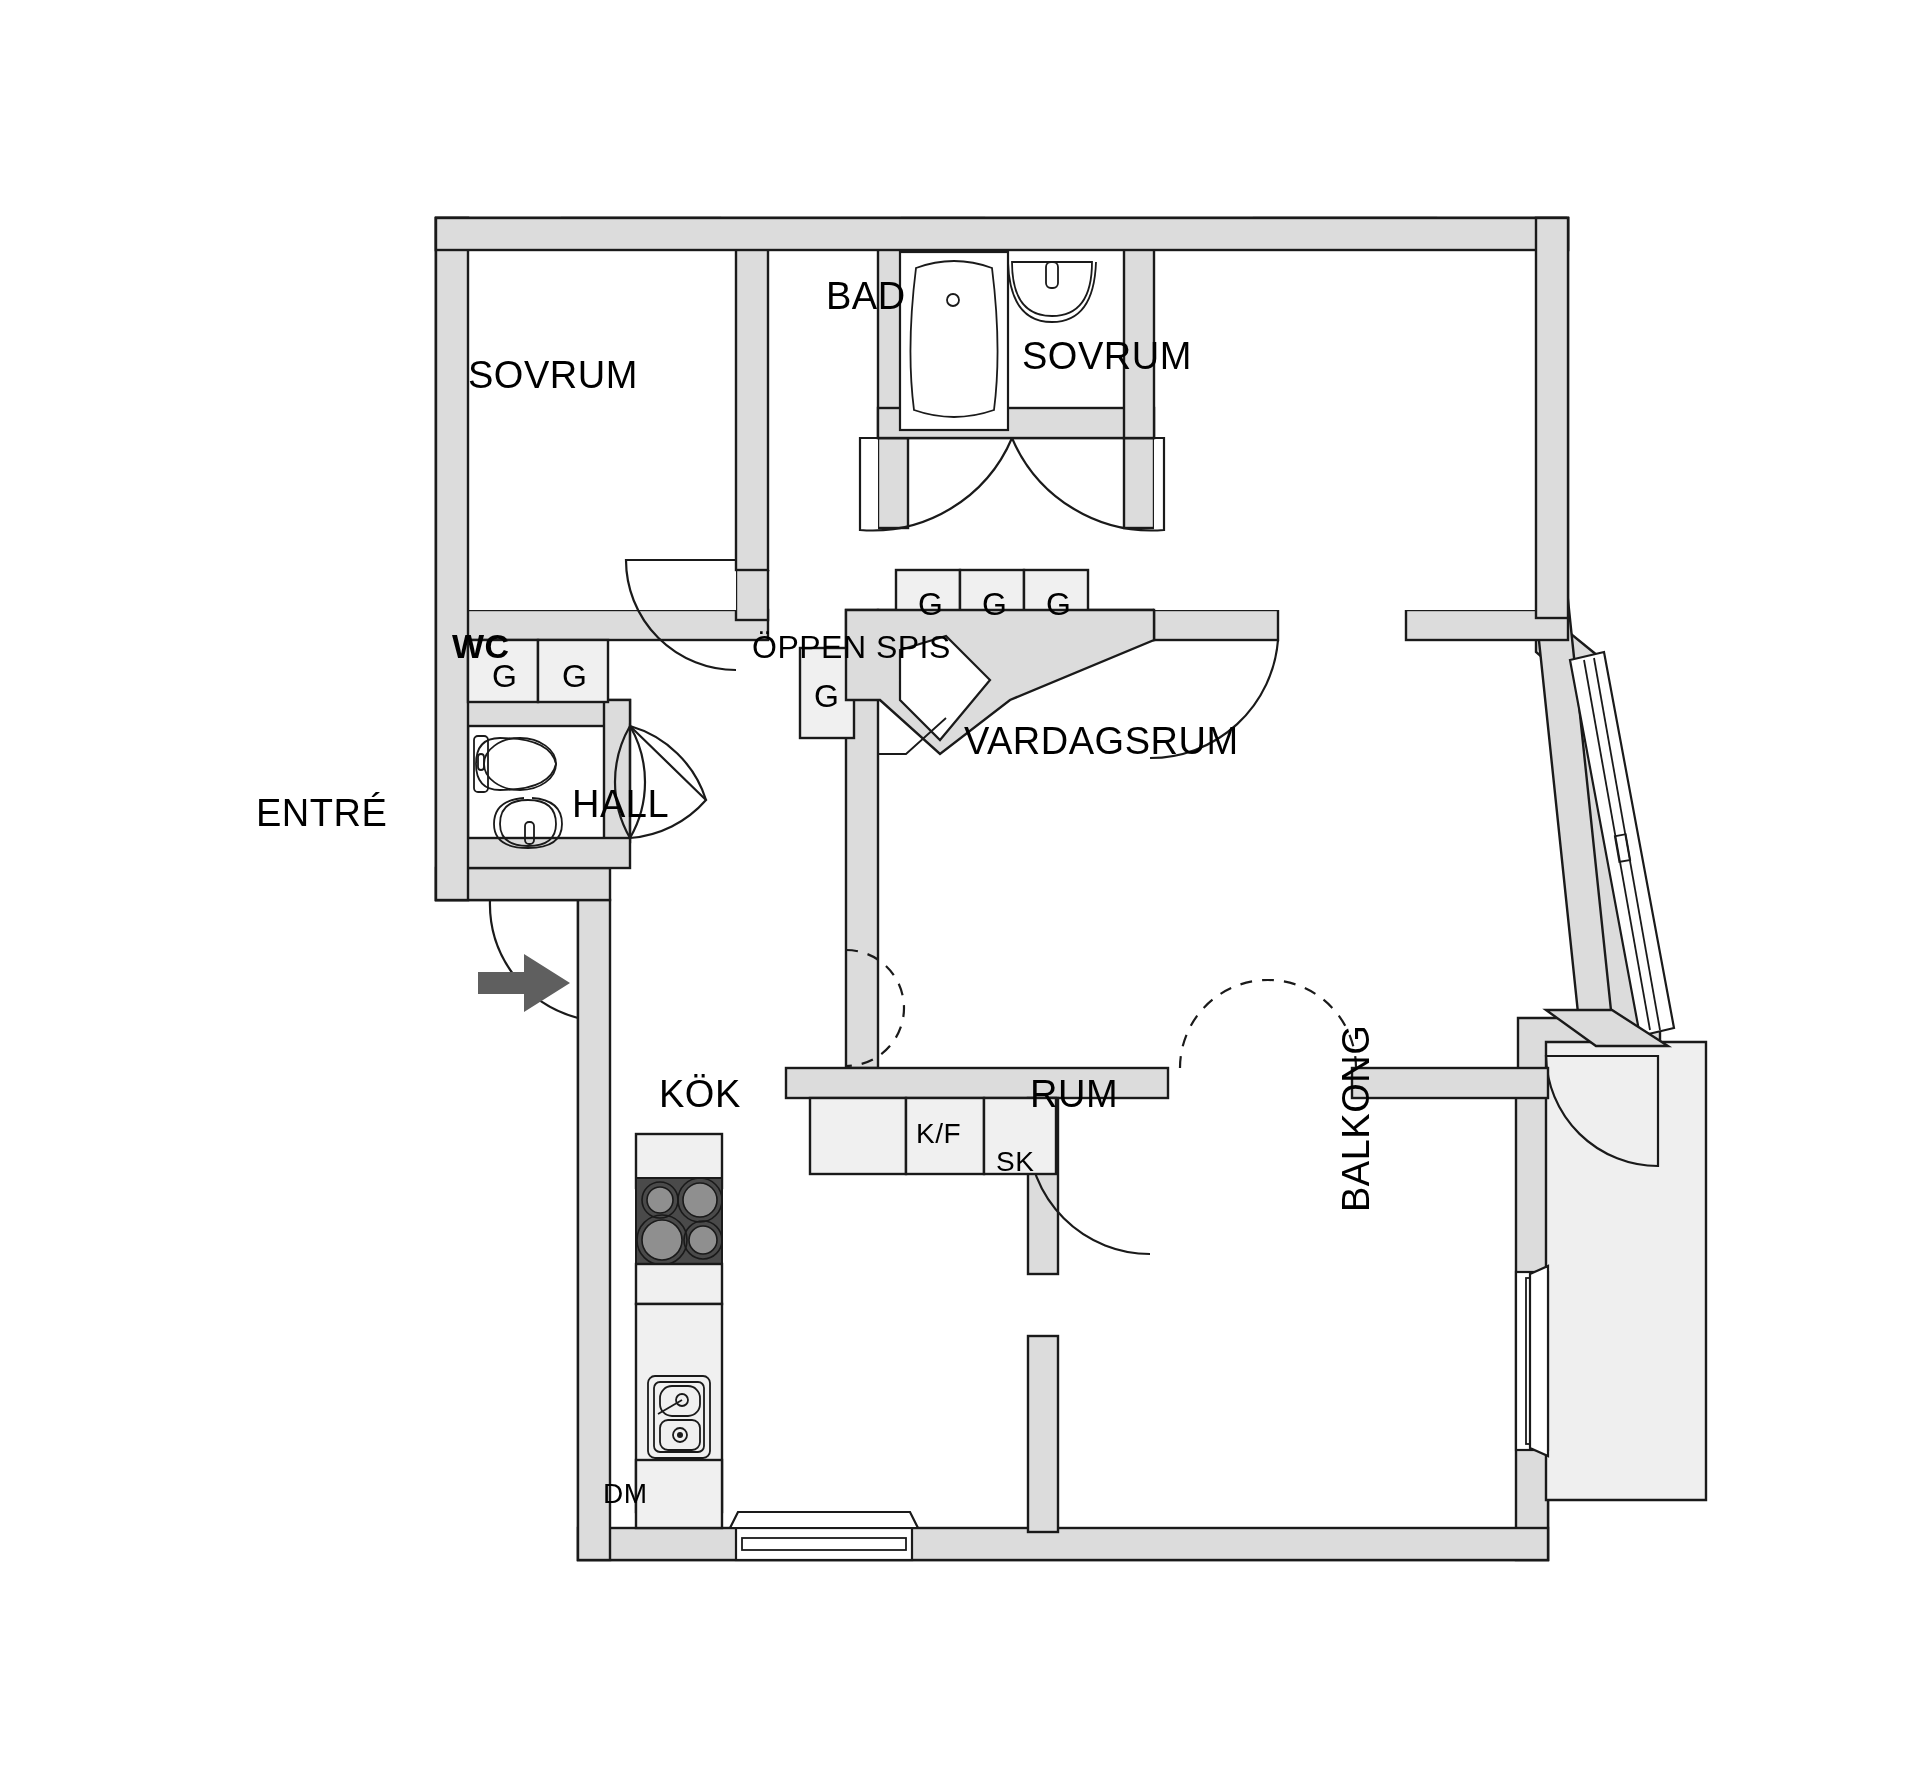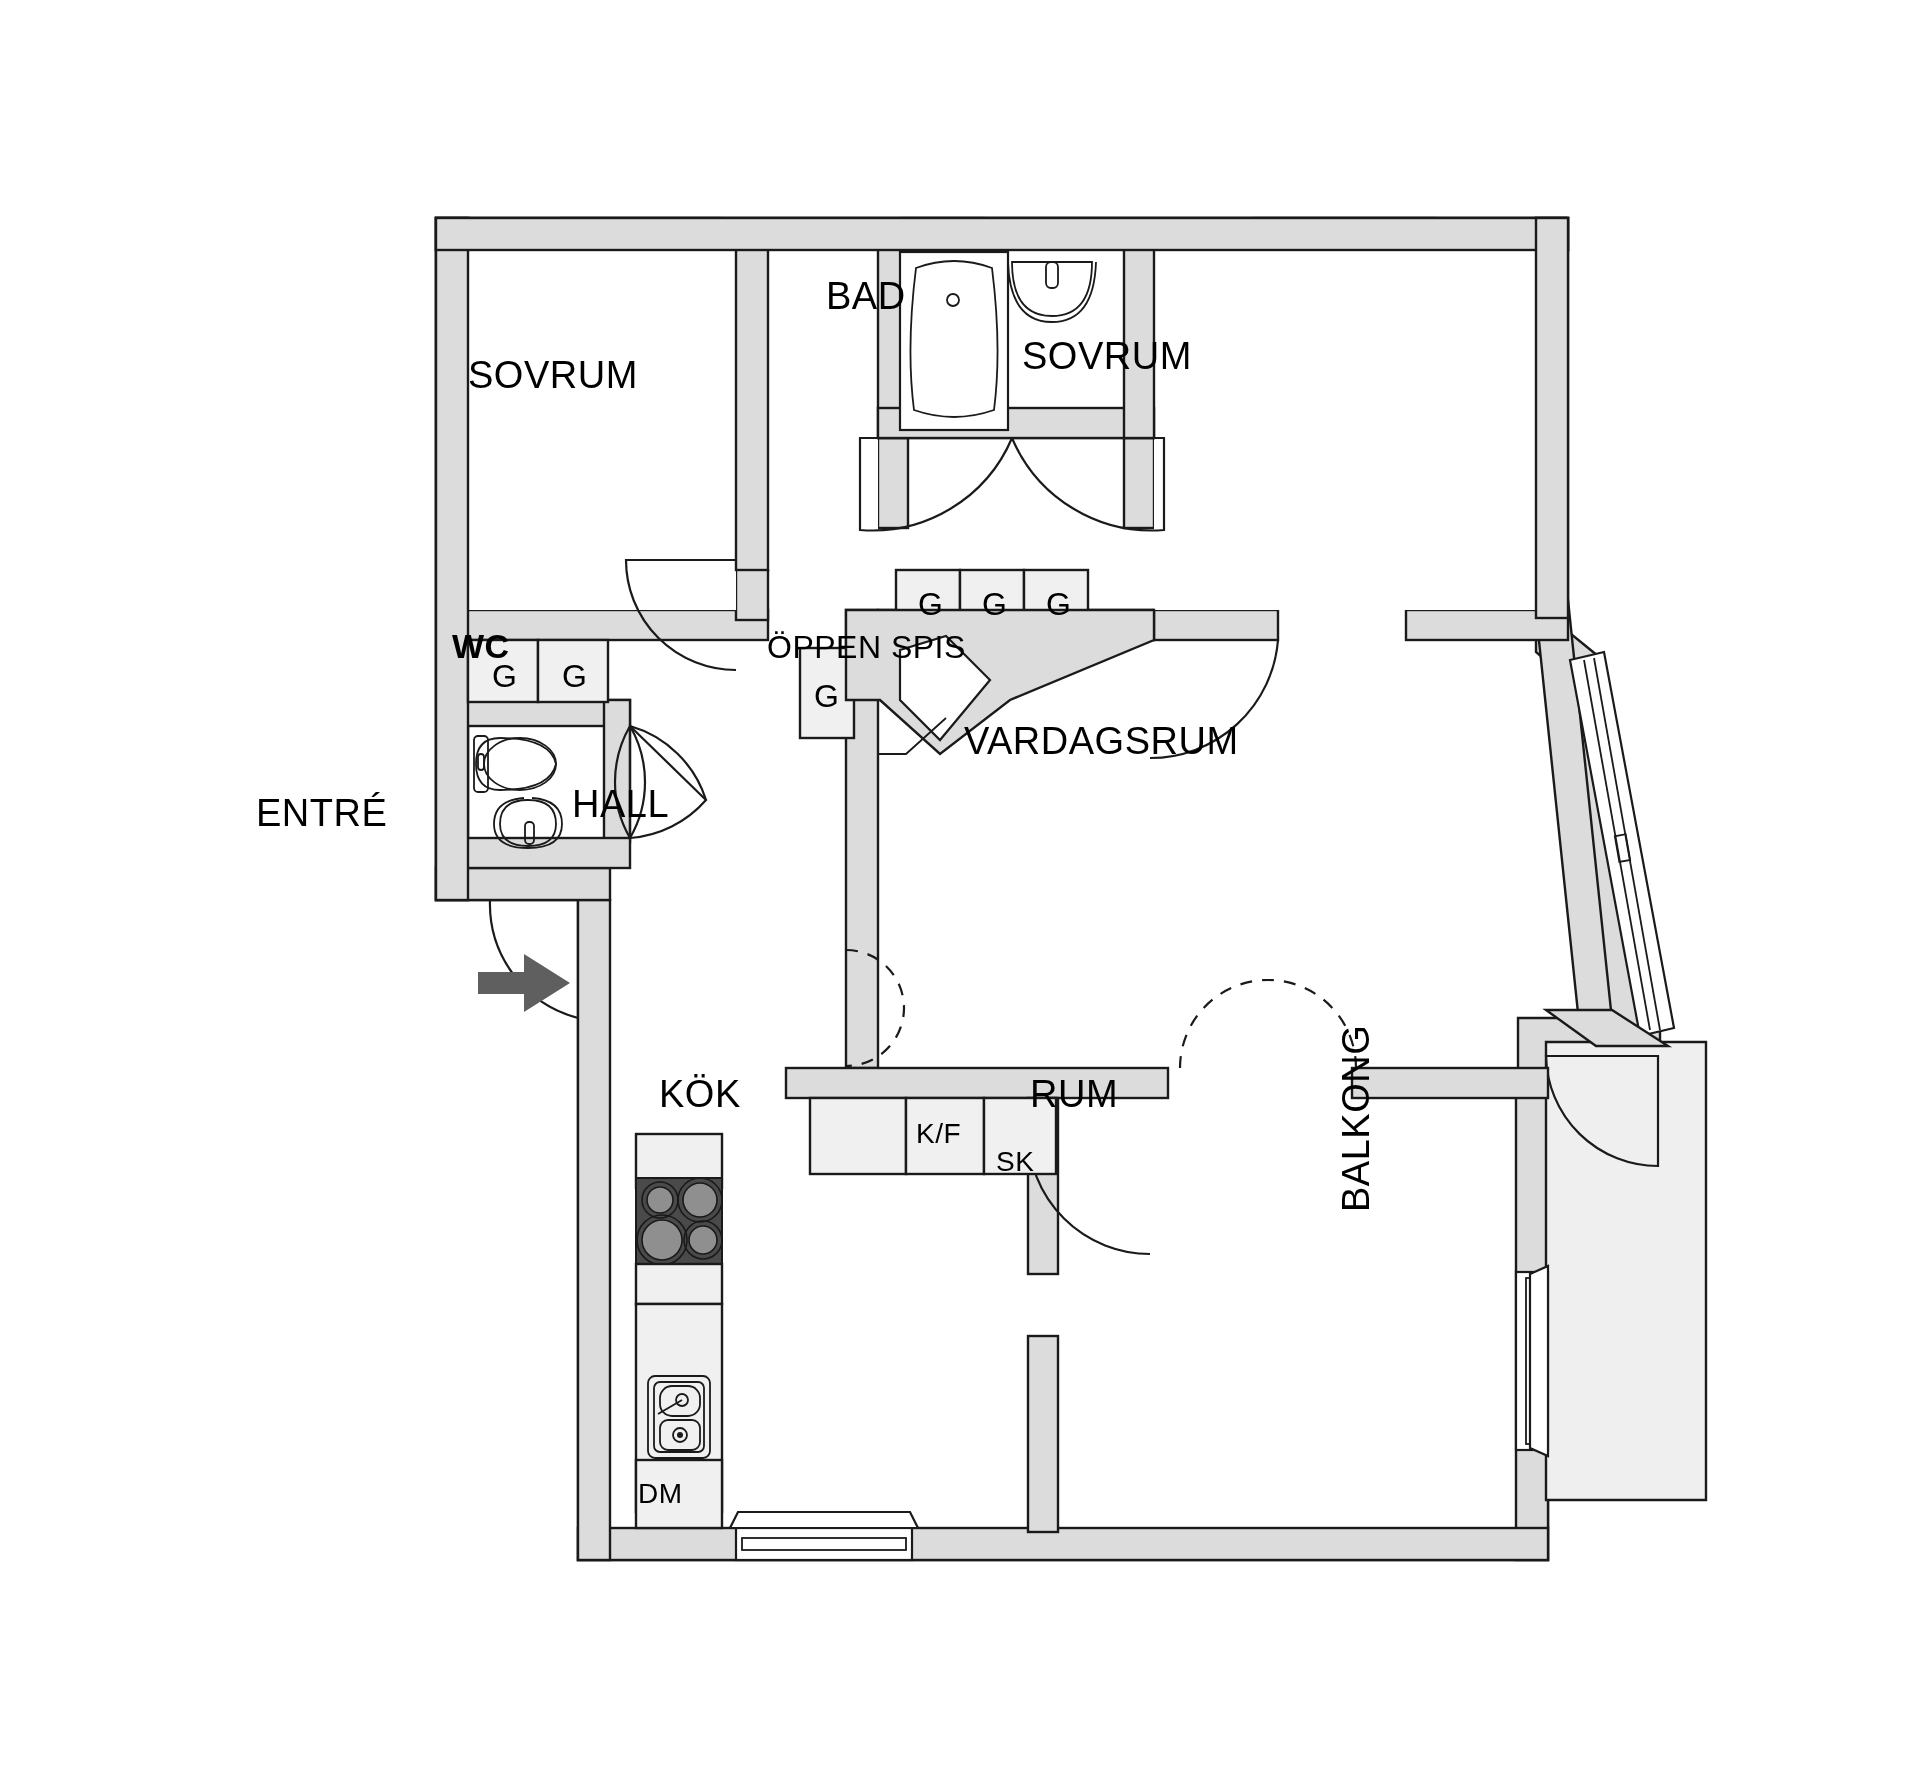--- a/index.html
+++ b/index.html
@@ -327,21 +327,21 @@
   </svg>
 
   <div class="room-label lbl-xl" style="left:468px; top:354px;">SOVRUM</div>
 
   <div class="room-label lbl-xl" style="left:826px; top:275px;">BAD</div>
 
   <div class="room-label lbl-xl" style="left:1022px; top:335px;">SOVRUM</div>
 
   <div class="room-label lbl-lg" style="left:452px; top:627px;">WC</div>
 
-  <div class="room-label lbl-md" style="left:752px; top:629px;margin-left:15px;">ÖPPEN SPIS</div>
+  <div class="room-label lbl-md" style="left:752px; top:629px;">ÖPPEN SPIS</div>
 
   <div class="room-label lbl-xl" style="left:920px; top:720px;margin-left:44px;">VARDAGSRUM</div>
 
   <div class="room-label lbl-xl" style="left:547px; top:783px;margin-left:25px;">HALL</div>
 
   <div class="room-label lbl-xl" style="left:659px; top:1073px;">KÖK</div>
 
   <div class="room-label lbl-xl" style="left:1030px; top:1073px;">RUM</div>
 
   <div class="room-label lbl-xl rot90" style="left:1335px; top:1212px;">BALKONG</div>
@@ -350,19 +350,19 @@
 
   <div class="room-label lbl-g" style="left:492px; top:658px;">G</div>
   <div class="room-label lbl-g" style="left:562px; top:658px;">G</div>
   <div class="room-label lbl-g" style="left:918px; top:586px;">G</div>
   <div class="room-label lbl-g" style="left:982px; top:586px;">G</div>
   <div class="room-label lbl-g" style="left:1046px; top:586px;">G</div>
   <div class="room-label lbl-g" style="left:814px; top:678px;">G</div>
 
   <div class="room-label lbl-sm" style="left:916px; top:1118px;">K/F</div>
   <div class="room-label lbl-sm" style="left:996px; top:1118px;margin-top:28px;">SK</div>
-  <div class="room-label lbl-sm" style="left:638px; top:1478px;">DM</div>
+  <div class="room-label lbl-sm" style="left:603px; top:1478px;">DM</div>
 
   <svg style="position:absolute; left:478px; top:952px; width:96px; height:62px;" viewBox="0 0 96 62">
     <polygon points="0,20 46,20 46,2 92,31 46,60 46,42 0,42" fill="#5f5f5f"></polygon>
   </svg>
 
 </div>
 
 </body></html>

